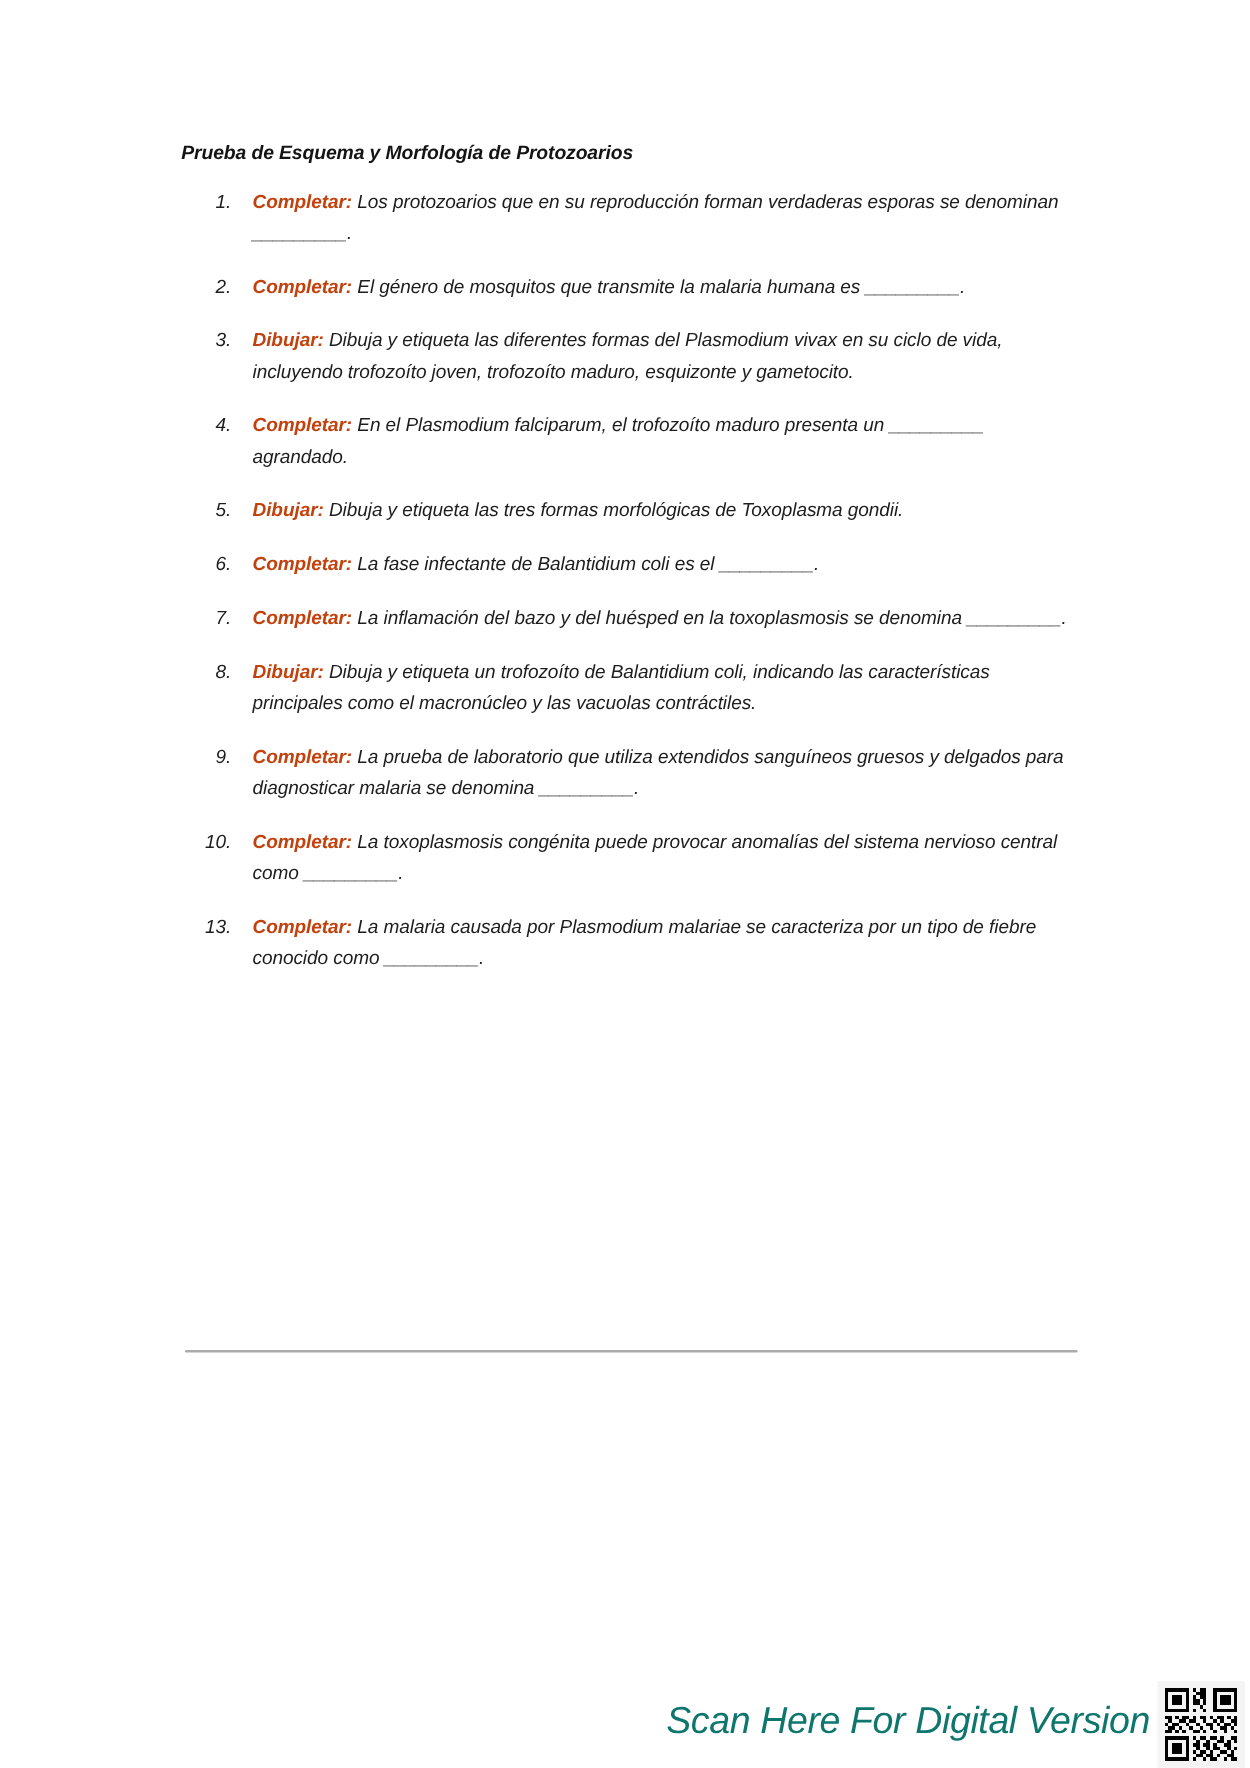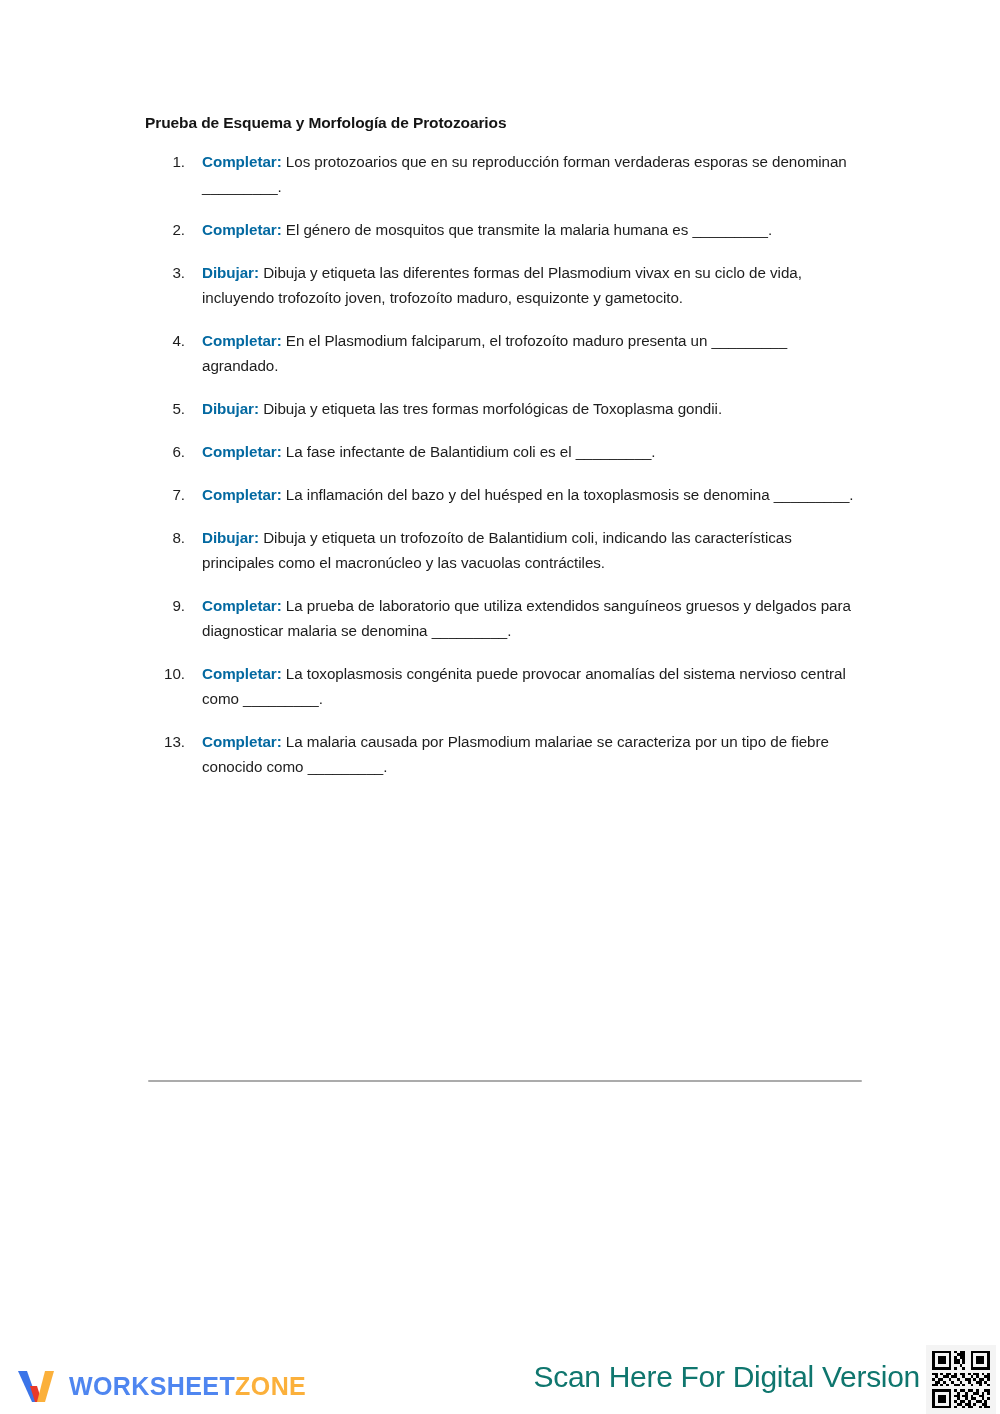--- a/index.html
+++ b/index.html
@@ -12,20 +12,21 @@
     height: 1414px;
     position: relative;
     font-family: "Liberation Sans", sans-serif;
     color: #1a1a1a;
     overflow: hidden;
   }
 
   .page {
     position: absolute;
     inset: 0;
+    font-style: italic;
   }
 
   
   .sheet {
     position: absolute;
     left: 145px;
     top: 113px;
     width: 715px;
   }
 
@@ -64,21 +65,21 @@
     top: 0;
     width: 40px;
     text-align: right;
     font-size: 15.2px;
     line-height: 25px;
     color: #1d1d1d;
   }
 
   .q-type {
     font-weight: bold;
-    color: #0369a1;
+    color: #c2410c;
   }
 
   .q-text {
     font-weight: normal;
   }
 
   .divider {
     position: absolute;
     left: 148px;
     top: 1080px;
@@ -217,28 +218,20 @@
 
 
 
     </ol>
   </div>
 
   <div class="divider"></div>
 
   <div class="footer">
 
-    <div class="brand">
-      <svg class="brand-mark" viewBox="0 0 44 40">
-        <path d="M2 5 L11 5 L22 36 L16 36 Z" fill="#3b74e8"></path>
-        <path d="M14 20 L21 20 L26 36 L19 36 Z" fill="#e8392a"></path>
-        <path d="M29 5 L38 5 L29 36 L21 36 Z" fill="#fbb03b"></path>
-      </svg>
-      <div class="brand-text"><span class="w1">WORKSHEET</span><span class="w2">ZONE</span></div>
-    </div>
 
     <div class="scan-group">
       <div class="scan-label">Scan Here For Digital Version</div>
       <div class="qr-box">
         <svg width="70" height="69" viewBox="0 0 25 25" shape-rendering="crispEdges">
           <rect width="25" height="25" fill="#f4f4f4"></rect>
           <g fill="#000000">
             <rect x="2" y="2" width="7" height="1"></rect>
               <rect x="2" y="8" width="7" height="1"></rect>
             <rect x="2" y="2" width="1" height="7"></rect>

